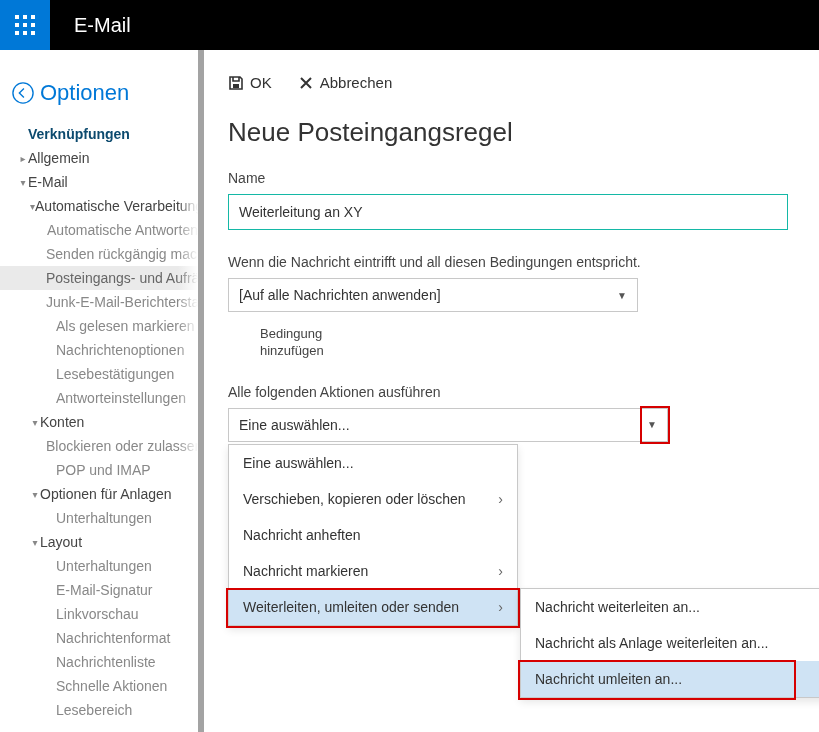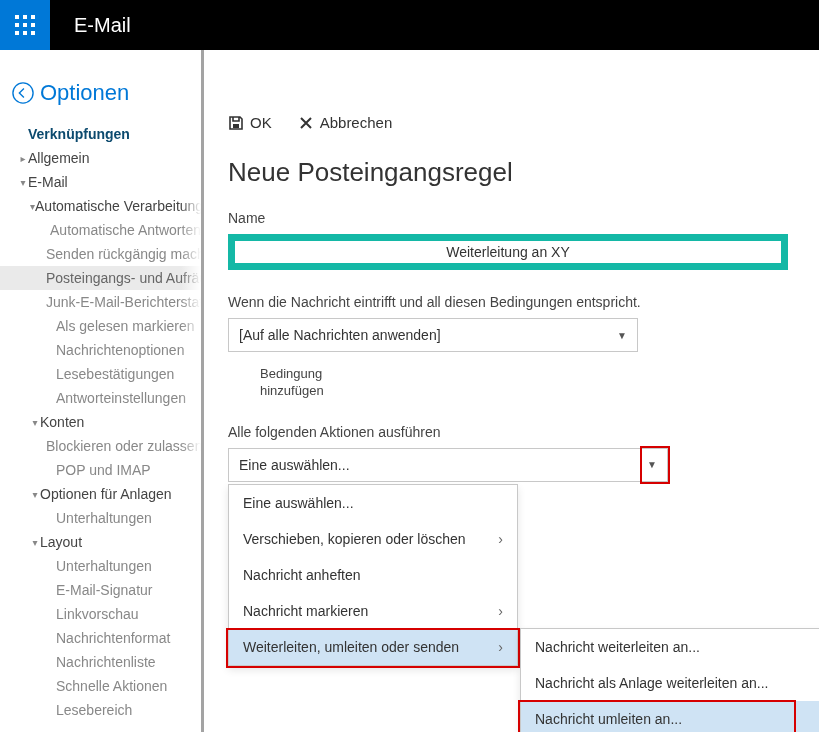--- a/index.html
+++ b/index.html
@@ -4,41 +4,41 @@
 <style>
 * { margin: 0; padding: 0; box-sizing: border-box; font-family: "Segoe UI", Arial, sans-serif; }
 body { width: 819px; height: 732px; overflow: hidden; background: #fff; }
 
 .topbar { height: 50px; background: #000; display: flex; align-items: center; }
 .waffle { width: 50px; height: 50px; background: #0078d7; display: flex; align-items: center; justify-content: center; cursor: pointer; }
 .waffle svg { width: 20px; height: 20px; }
 .app-title { color: #fff; font-size: 20px; font-weight: 400; margin-left: 24px; }
 
 .main { display: flex; height: calc(100% - 50px); }
-.sidebar { width: 204px; border-right: 3px solid #a3a3a3; padding-top: 30px; overflow: hidden; position: relative; }
+.sidebar { width: 204px; border-right: 6px solid #a3a3a3; padding-top: 30px; overflow: hidden; position: relative; }
 .fade { position:absolute; top:0; right:0; width:20px; height:100%; background:linear-gradient(to right, rgba(255,255,255,0), #fff); pointer-events:none; }
 .back-row { display: flex; align-items: center; color: #0078d7; font-size: 22px; font-weight: 300; padding-left: 12px; margin-bottom: 16px; cursor: pointer; }
 .back-row svg { width: 22px; height: 22px; margin-right: 6px; }
 .nav { font-size: 14px; color: #666; white-space: nowrap; }
 .nav .row { display: flex; align-items: center; height: 24px; cursor: pointer; }
 .nav .caret { width: 10px; display: inline-block; text-align: center; font-size: 10px; color: #888; }
 .nav .lbl { }
 .lvl1 { padding-left: 18px; font-weight: 600; color: #0c4a6e; text-align: center; }
 .lvl1b { padding-left: 18px; color: #444; }
 .lvl2 { padding-left: 30px; color: #444; }
 .lvl3 { padding-left: 46px; color: #888; }
 .selected { background: #eaeaea !important; color: #666; }
 
 .content { flex: 1; padding: 24px 24px 0 24px; overflow: hidden; position: relative; }
-.cmdbar { display: flex; align-items: center; gap: 26px; margin-bottom: 26px; margin-top: 40px; }
+.cmdbar { display: flex; align-items: center; gap: 26px; margin-bottom: 26px; }
 .cmd { display: flex; align-items: center; gap: 6px; font-size: 15px; color: #333; cursor: pointer; }
 .cmd svg { width: 16px; height: 16px; }
 h1 { font-size: 26px; font-weight: 300; color: #333; margin-bottom: 22px; }
 .field-label { font-size: 14px; color: #444; margin-bottom: 8px; }
-.textbox { width: 560px; height: 36px; border: 7px solid #14b8a6; padding: 0 10px; font-size: 14px; color: #333; text-align: center; }
+.textbox { width: 560px; height: 36px; border: 1px solid #14b8a6; padding: 0 10px; font-size: 14px; color: #333; }
 .block { margin-bottom: 24px; }
 .dropdown { width: 410px; height: 34px; border: 1px solid #c8c8c8; display: flex; align-items: center; justify-content: space-between; padding: 0 10px; font-size: 14px; color: #333; cursor: pointer; }
 .dropdown .dcaret { font-size: 10px; color: #555; }
 .add-cond { font-size: 13px; color: #444; margin-left: 32px; margin-top: 14px; line-height: 1.3; }
 
 .action-wrap { position: relative; }
 .redbox { position:absolute; border:2px solid #d60000; pointer-events:none; }
 .redbox.caretbox { left: 412px; top: -2px; width: 30px; height: 38px; }
 .dropdown.action { border:1px solid #c8c8c8; }
 

